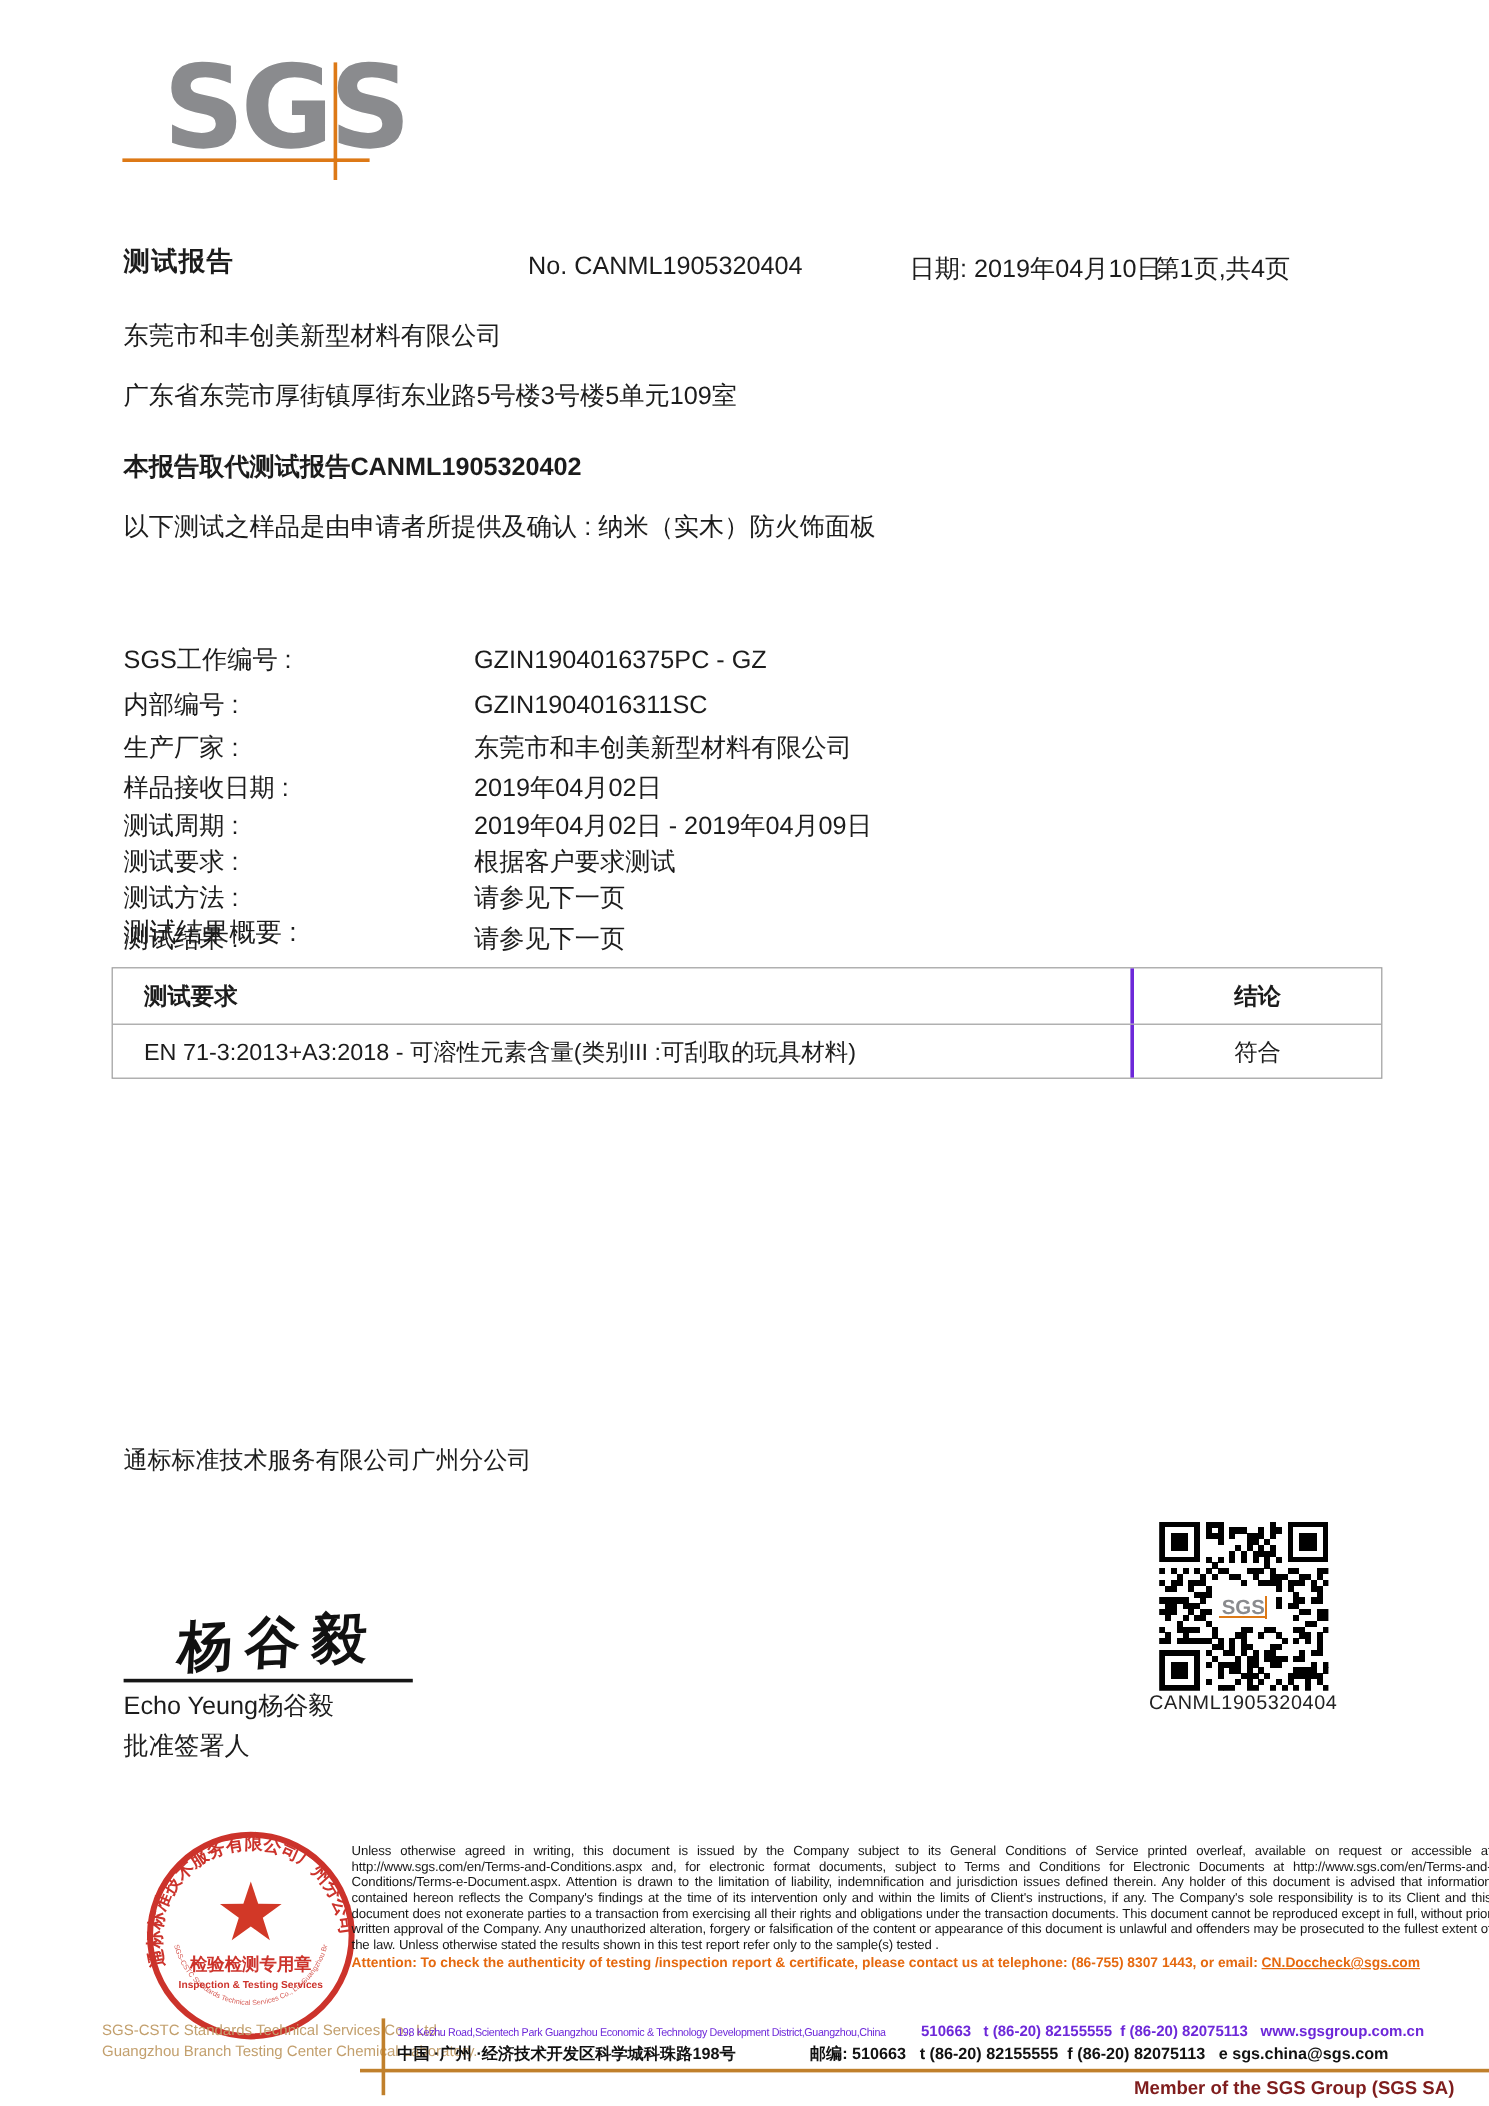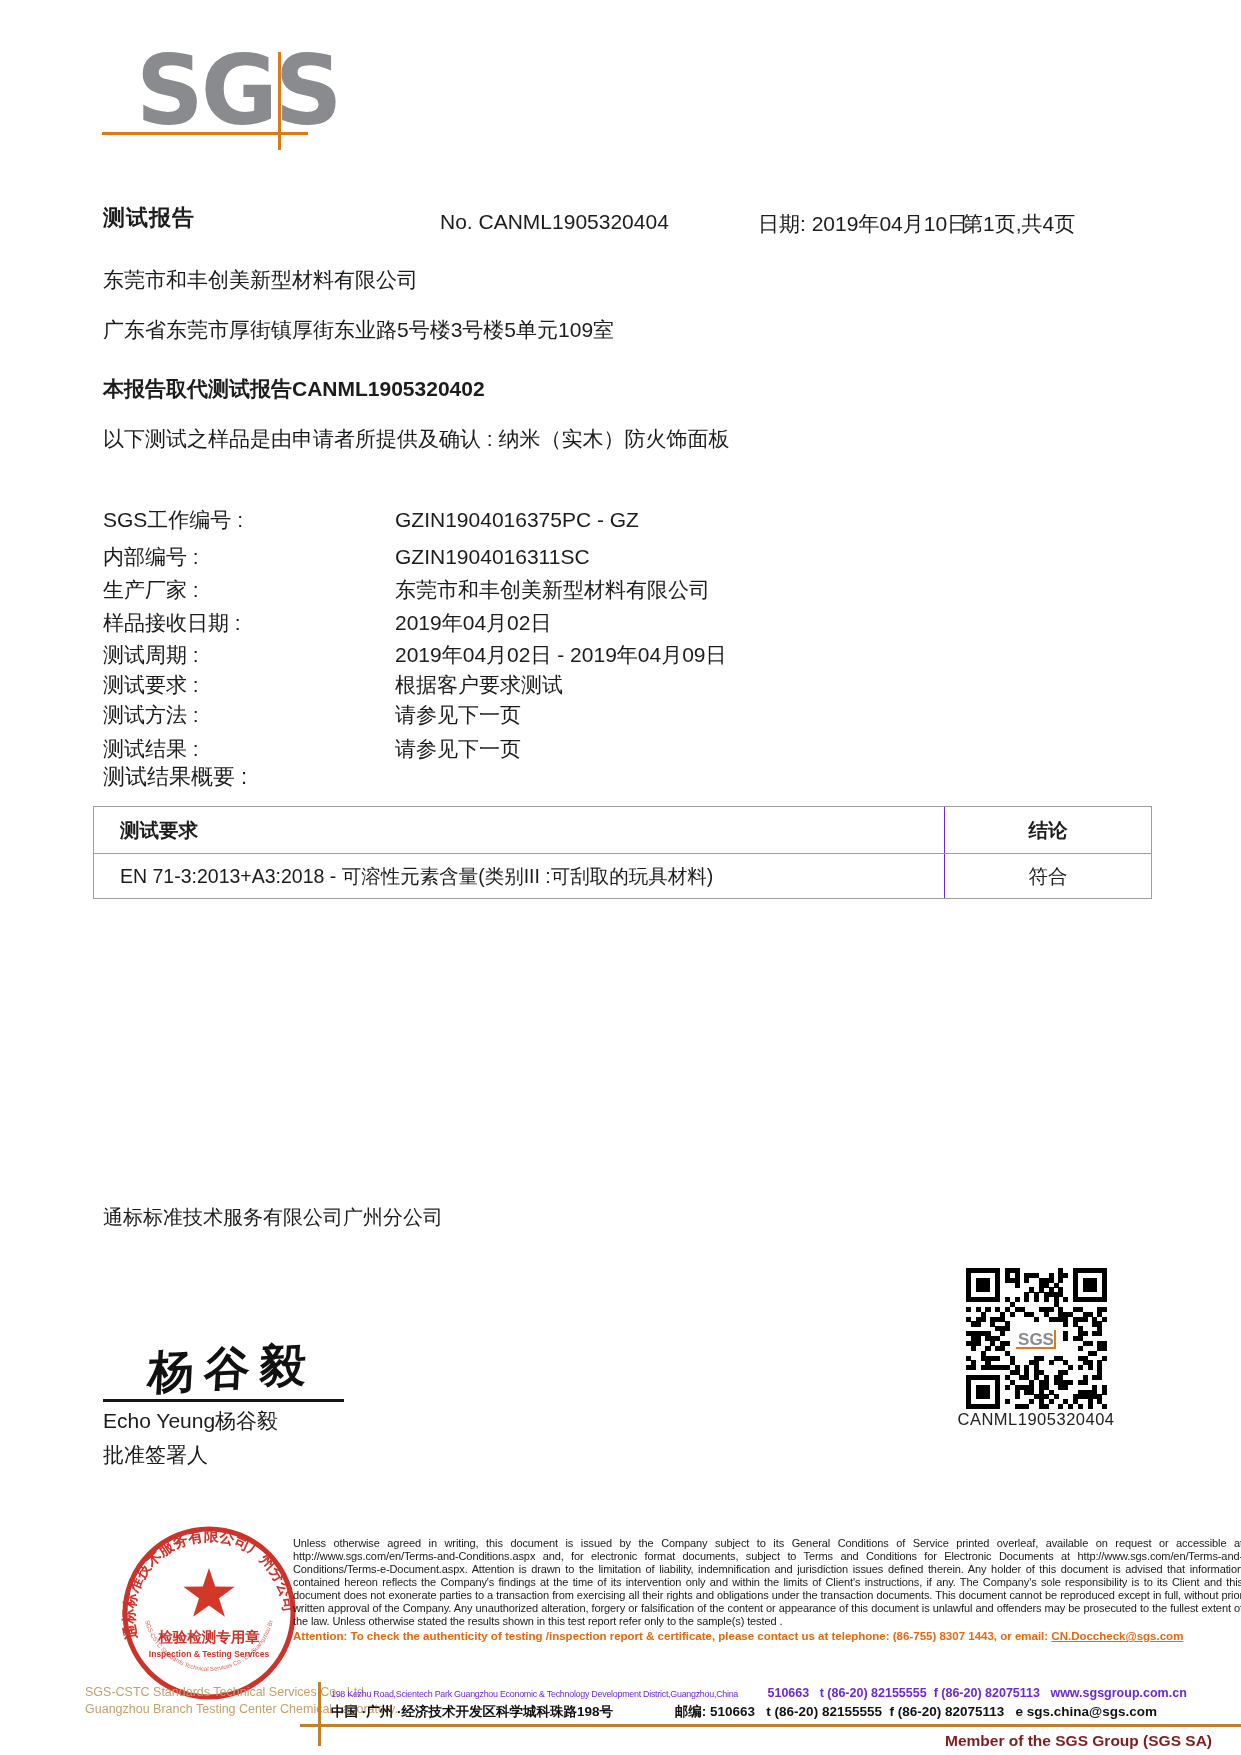--- a/index.html
+++ b/index.html
@@ -20,30 +20,30 @@
   .page-info{position:absolute;left:962px;top:210px;font-size:21px;}
   
   .applicant-name{position:absolute;left:103px;top:266px;font-size:21px;}
   .applicant-address{position:absolute;left:103px;top:316px;font-size:21px;}
   .replace-notice{position:absolute;left:103px;top:375px;font-size:21px;font-weight:bold;}
   .sample-statement{position:absolute;left:103px;top:425px;font-size:21px;}
   
   .fields{position:absolute;left:103px;top:462px;width:900px;}
   .field-row{position:absolute;left:0;font-size:21px;white-space:nowrap;}
   .field-row .flabel{display:inline-block;min-width:292px;}
-  .field-row .fvalue{display:inline-block;}
+  .field-row .fvalue{display:inline-block;margin-top:33px;}
   
   .summary-heading{position:absolute;left:103px;top:762px;font-size:22px;}
   .summary-table{position:absolute;left:93px;top:806px;width:1057px;border:1px solid #9d9d9d;}
   .t-row{display:flex;}
   .t-head{height:46px;font-weight:bold;border-bottom:1px solid #9d9d9d;}
   .t-body{height:44px;}
   .t-c1{flex:1;display:flex;align-items:center;padding-left:26px;font-size:19.5px;}
   .t-c2{width:206px;display:flex;align-items:center;justify-content:center;
-    border-left:1px solid #6d28d9;font-size:19.5px;}
+    border-left:3px solid #6d28d9;font-size:19.5px;}
   
   .sig-company{position:absolute;left:103px;top:1200px;font-size:20px;line-height:34px;}
   .sig-handwritten{position:absolute;left:148px;top:1338px;font-size:46px;font-weight:bold;
     font-family:"DejaVu Serif", serif;letter-spacing:10px;transform:rotate(-3deg) skewX(-6deg);
     color:#111;}
   .sig-line{position:absolute;left:103px;top:1399px;width:241px;height:3px;background:#161616;}
   .sig-name{position:absolute;left:103px;top:1407px;font-size:21px;}
   .sig-title{position:absolute;left:103px;top:1441px;font-size:21px;}
   
   .qr-wrap{position:absolute;left:966px;top:1268px;width:141px;height:141px;}

